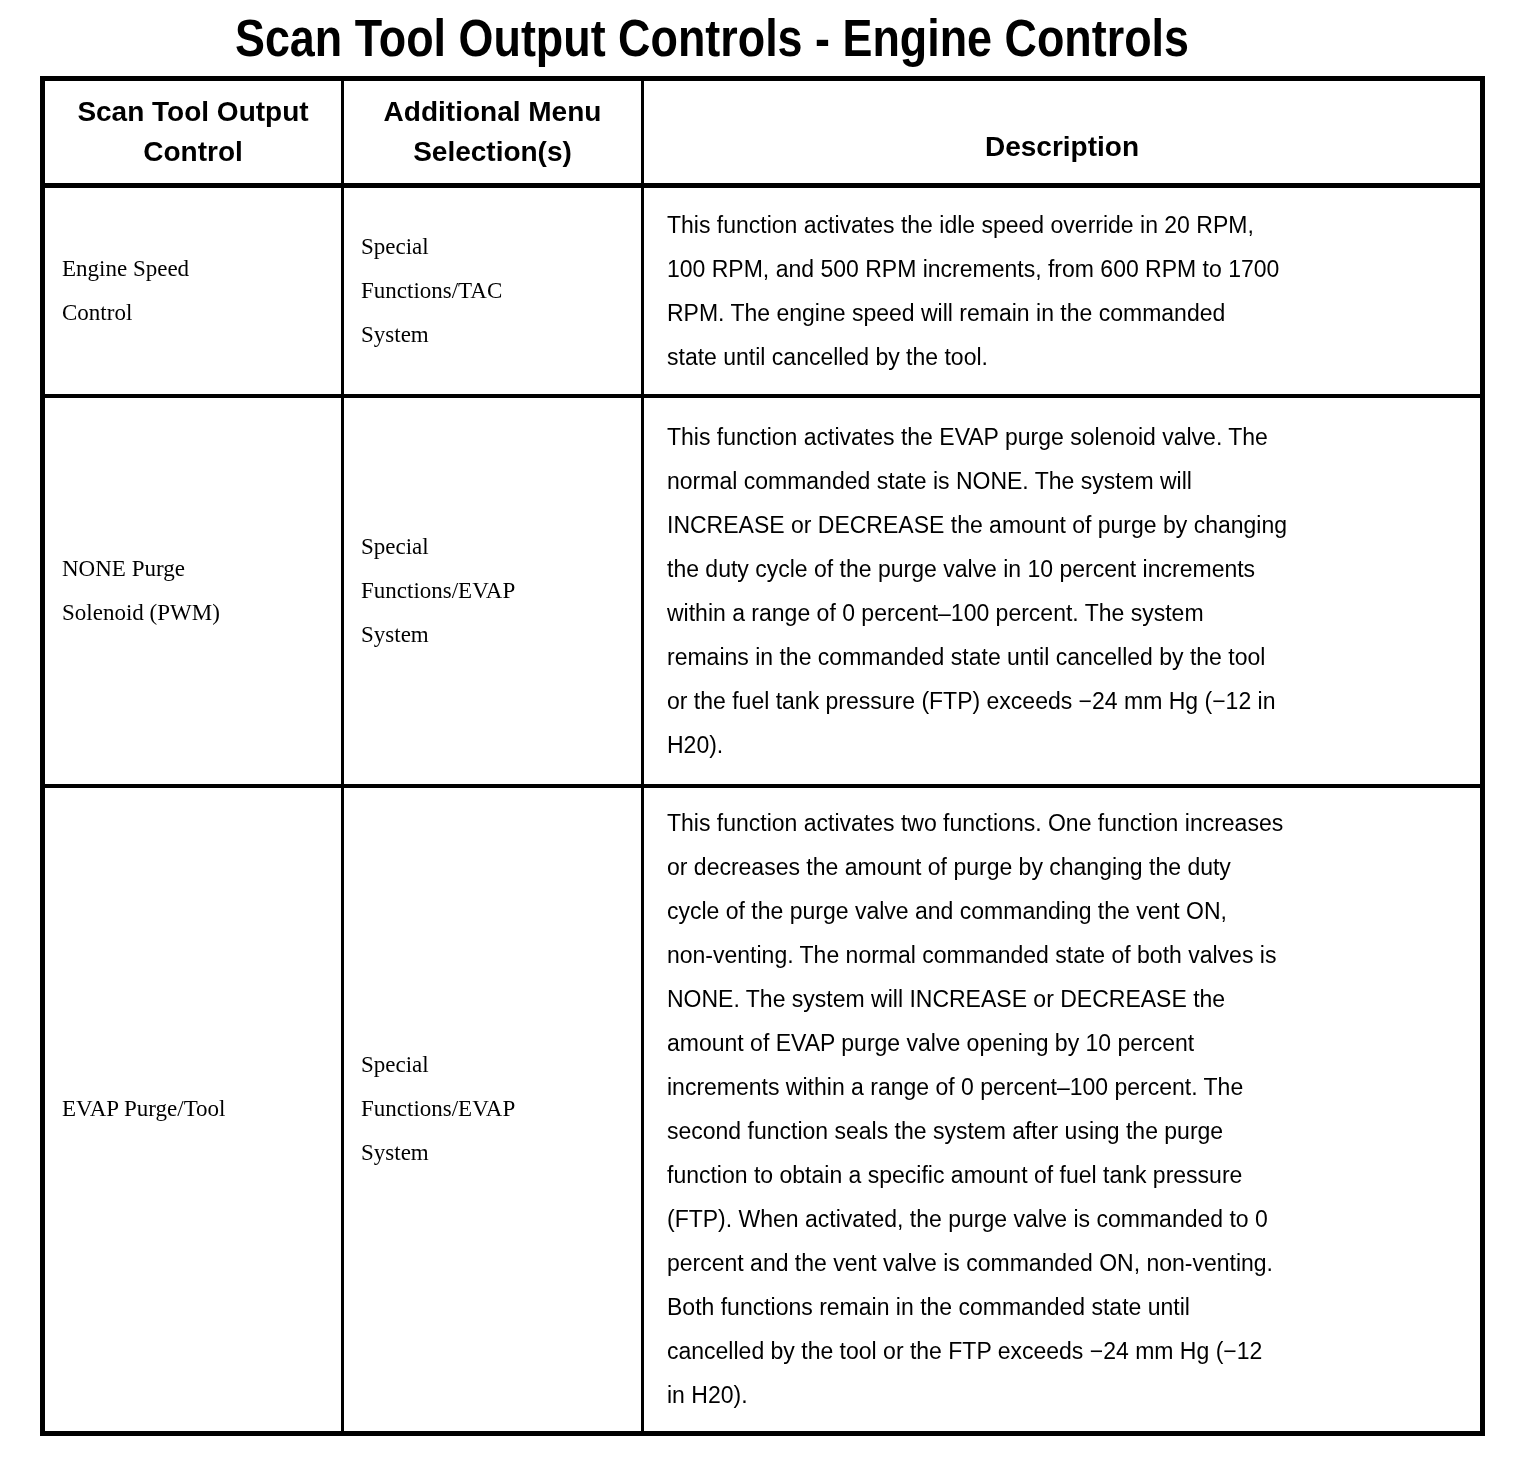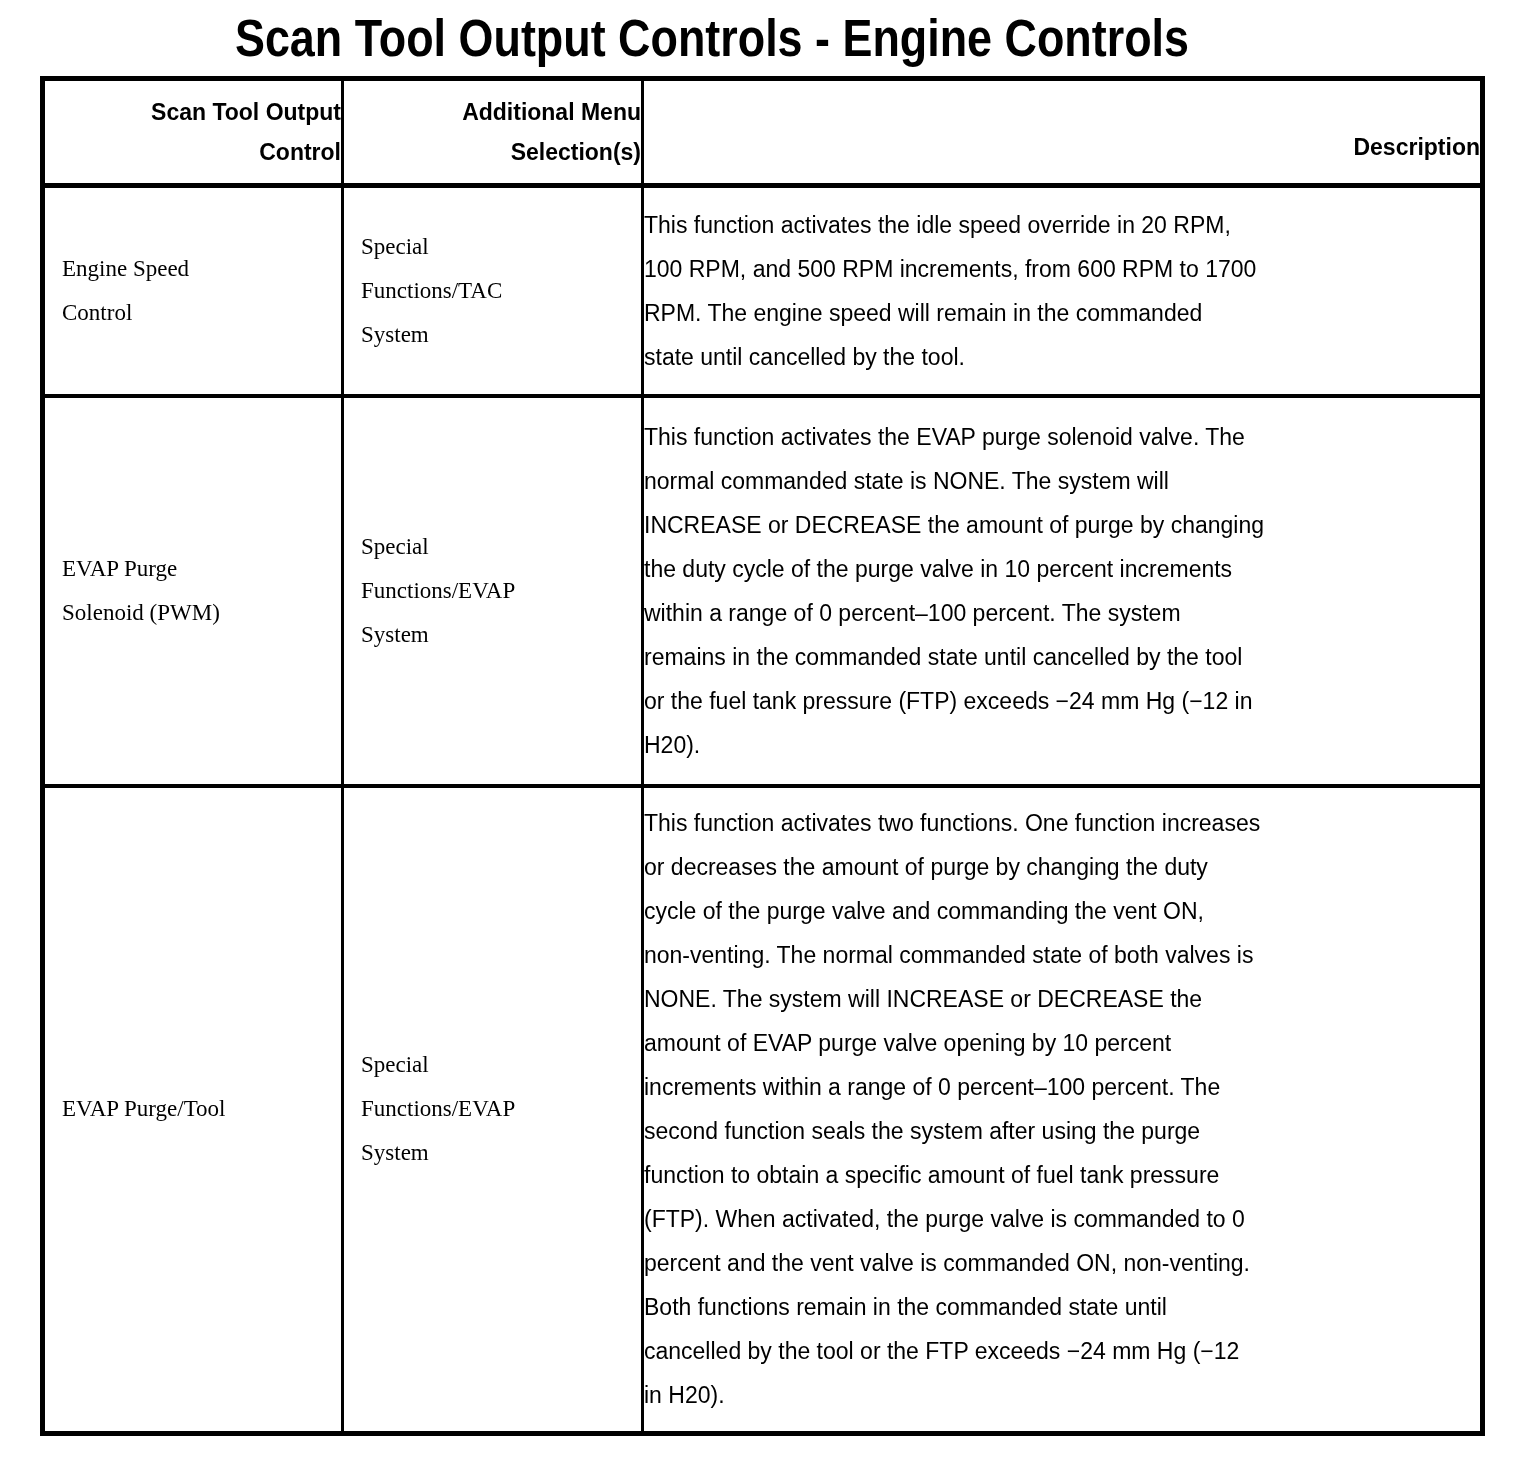--- a/index.html
+++ b/index.html
@@ -34,40 +34,40 @@
   }
   table.controls { border-width: 5px; }
   table.controls thead th { border-bottom-width: 5px; }
   table.controls tbody tr { border-bottom: 4px solid #000000; }
 
   col.c1 { width: 300px; }
   col.c2 { width: 300px; }
   col.c3 { width: 840px; }
 
   th {
-    font-size: 23px;
+    font-size: 28px;
     font-weight: bold;
     line-height: 40px;
-    text-align: right;
+    text-align: center;
     vertical-align: middle;
     white-space: pre-line;
   }
   tr.row-header { height: 107px; }
   th.desc-head { vertical-align: bottom; padding-bottom: 16px; margin-left: 20px; }
 
   td {
     font-size: 23px;
     line-height: 44px;
     vertical-align: middle;
     white-space: pre-line;
     text-align: left;
   }
   td.cell-control { padding-left: 17px; padding-right: 8px; font-family: Liberation Serif, serif; }
   td.cell-menu    { padding-left: 17px; padding-right: 8px; font-family: Liberation Serif, serif; }
-  td.cell-desc    { padding-left: 0; padding-right: 14px; }
+  td.cell-desc    { padding-left: 23px; padding-right: 14px; }
 
   tr.row-1 { height: 210px; }
   tr.row-2 { height: 390px; }
   tr.row-3 { height: 648px; }
 </style>
 </head>
 <body>
 
 <div class="page-title">Scan Tool Output Controls - Engine Controls</div>
 
@@ -92,21 +92,21 @@
 Control</td>
       <td class="cell-menu">Special
 Functions/TAC
 System</td>
       <td class="cell-desc">This function activates the idle speed override in 20 RPM,
 100 RPM, and 500 RPM increments, from 600 RPM to 1700
 RPM. The engine speed will remain in the commanded
 state until cancelled by the tool.</td>
     </tr>
     <tr class="row-2">
-      <td class="cell-control">EVAP Purge
+      <td class="cell-control">NONE Purge
 Solenoid (PWM)</td>
       <td class="cell-menu">Special
 Functions/EVAP
 System</td>
       <td class="cell-desc">This function activates the EVAP purge solenoid valve. The
 normal commanded state is NONE. The system will
 INCREASE or DECREASE the amount of purge by changing
 the duty cycle of the purge valve in 10 percent increments
 within a range of 0 percent–100 percent. The system
 remains in the commanded state until cancelled by the tool

